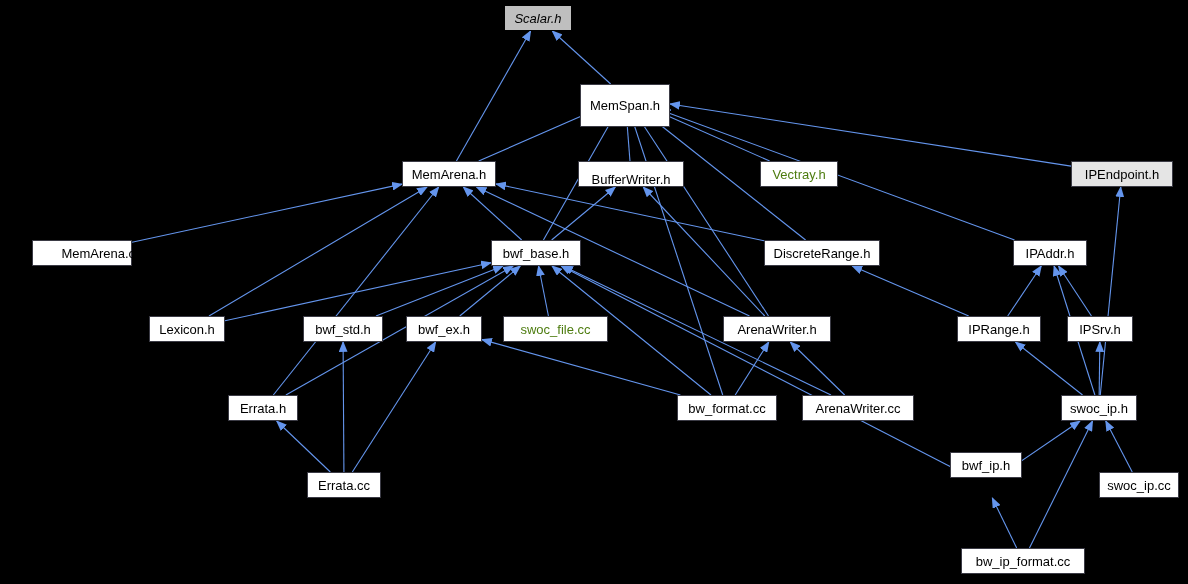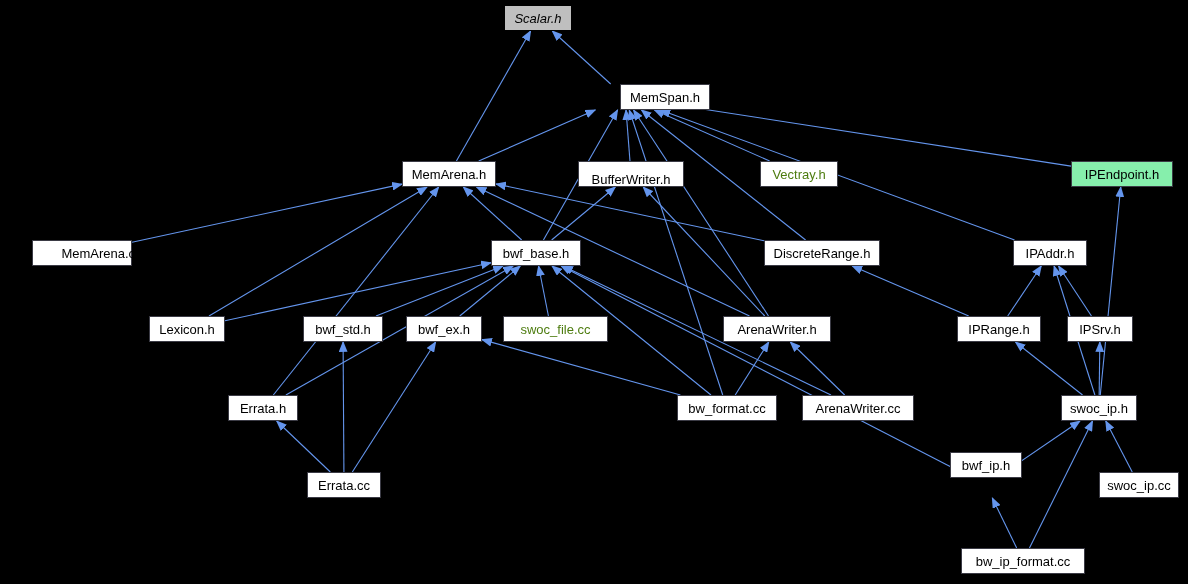--- a/index.html
+++ b/index.html
@@ -71,33 +71,33 @@
       <line x1="330.3246753246753" y1="472" x2="276.6753246753247" y2="421" stroke="#6495ed" stroke-width="1.1" marker-end="url(#arrow)"></line>
       <line x1="1005.077922077922" y1="472" x2="1079.922077922078" y2="421" stroke="#6495ed" stroke-width="1.1" marker-end="url(#arrow)"></line>
       <line x1="1132.2467532467533" y1="472" x2="1105.7532467532467" y2="421" stroke="#6495ed" stroke-width="1.1" marker-end="url(#arrow)"></line>
       <line x1="1029.4575163398692" y1="548" x2="1092.5424836601308" y2="421" stroke="#6495ed" stroke-width="1.1" marker-end="url(#arrow)"></line>
       <line x1="1016.671052631579" y1="548" x2="992.328947368421" y2="498" stroke="#6495ed" stroke-width="1.1" marker-end="url(#arrow)"></line>
     </svg>
   <div id="nodes">
       <div class="node highlight" style="left: 504px; top: 5px; width: 68px; height: 26px; background: rgb(191, 191, 191); border: 1px solid rgb(0, 0, 0); color: rgb(0, 0, 0);">
         <span>Scalar.h</span>
       </div>
-      <div class="node" style="left: 580px; top: 84px; width: 90px; height: 26px; background: rgb(255, 255, 255); border: 1px solid rgb(59, 59, 69); color: rgb(0, 0, 0); margin-left: 40px;">
+      <div class="node" style="left: 580px; top: 84px; width: 90px; height: 43px; background: rgb(255, 255, 255); border: 1px solid rgb(59, 59, 69); color: rgb(0, 0, 0);">
         <span>MemSpan.h</span>
       </div>
       <div class="node" style="left: 402px; top: 161px; width: 94px; height: 26px; background: rgb(255, 255, 255); border: 1px solid rgb(59, 59, 69); color: rgb(0, 0, 0);">
         <span>MemArena.h</span>
       </div>
       <div class="node" style="left: 578px; top: 161px; width: 106px; height: 26px; background: rgb(255, 255, 255); border: 1px solid rgb(59, 59, 69); color: rgb(0, 0, 0); align-items: flex-end;">
         <span>BufferWriter.h</span>
       </div>
       <div class="node" style="left: 760px; top: 161px; width: 78px; height: 26px; background: rgb(255, 255, 255); border: 1px solid rgb(59, 59, 69); color: #4d7c0f;">
         <span>Vectray.h</span>
       </div>
-      <div class="node" style="left: 1071px; top: 161px; width: 102px; height: 26px; background: #86efac; border: 1px solid rgb(59, 59, 69); color: rgb(0, 0, 0);">
+      <div class="node" style="left: 1071px; top: 161px; width: 102px; height: 26px; background: #e5e5e5; border: 1px solid rgb(59, 59, 69); color: rgb(0, 0, 0);">
         <span>IPEndpoint.h</span>
       </div>
       <div class="node" style="left: 32px; top: 240px; width: 100px; height: 26px; background: rgb(255, 255, 255); border: 1px solid rgb(59, 59, 69); color: rgb(0, 0, 0); padding-left: 39px;">
         <span>MemArena.cc</span>
       </div>
       <div class="node" style="left: 491px; top: 240px; width: 90px; height: 26px; background: rgb(255, 255, 255); border: 1px solid rgb(59, 59, 69); color: rgb(0, 0, 0);">
         <span>bwf_base.h</span>
       </div>
       <div class="node" style="left: 764px; top: 240px; width: 116px; height: 26px; background: rgb(255, 255, 255); border: 1px solid rgb(59, 59, 69); color: rgb(0, 0, 0);">
         <span>DiscreteRange.h</span>

